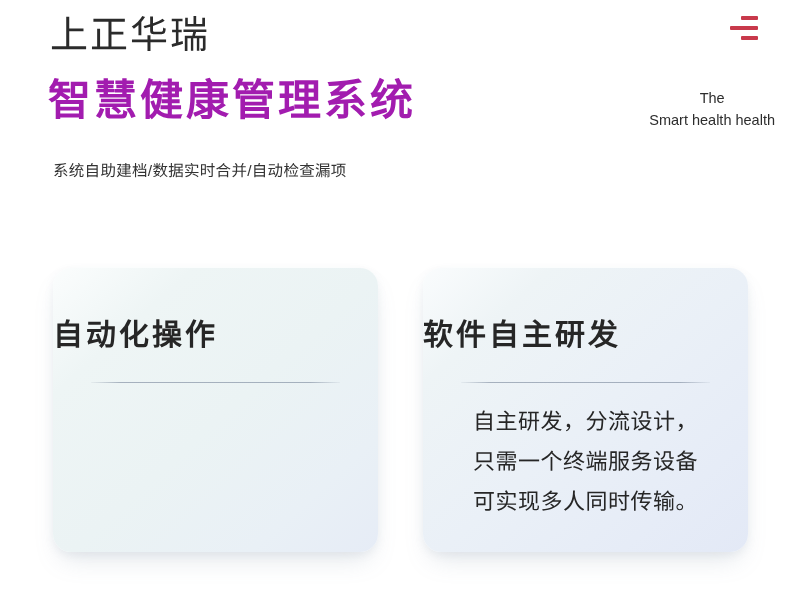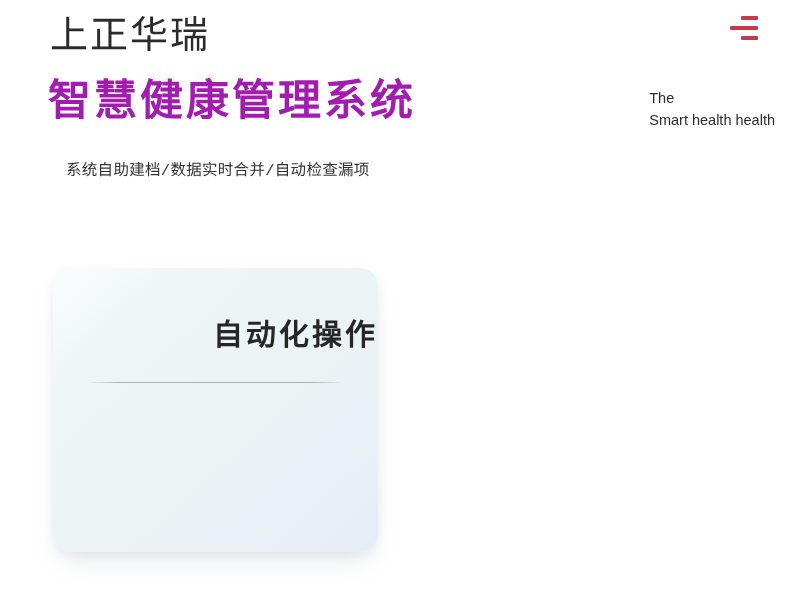--- a/index.html
+++ b/index.html
@@ -77,39 +77,38 @@
   }
   .menu-icon span:nth-child(1) { width: 17px; }
   .menu-icon span:nth-child(2) { width: 28px; }
   .menu-icon span:nth-child(3) { width: 17px; }
 
   
   .en-block {
     position: absolute;
     right: 25px;
     top: 88px;
-    text-align: left;
+    text-align: center;
     color: #2d2d2d;
     font-size: 14.5px;
     line-height: 1.5;
     white-space: nowrap;
   }
   .en-block .en-line1 { display: block; }
   .en-block .en-line2 { display: block; }
 
   
   .subtitle {
     position: absolute;
-    left: 66px;
+    left: 53px;
     top: 158px;
     color: #333333;
     font-size: 15.5px;
     line-height: 26px;
     letter-spacing: 0.3px;
-    font-family: Liberation Mono, monospace;
   }
   .subtitle span { display: block; white-space: nowrap; }
 
   
   .cards {
     position: absolute;
     left: 0;
     top: 268px;
     width: 800px;
     height: 300px;
@@ -150,21 +149,21 @@
     position: relative;
     width: 100%;
     height: 100%;
   }
 
   .card-title {
     position: absolute;
     left: 0;
     right: 0;
     top: 42px;
-    text-align: right;
+    text-align: left;
     font-size: 30px;
     font-weight: 600;
     letter-spacing: 3px;
     color: #262626;
     white-space: nowrap;
   }
 
   .card-divider {
     position: absolute;
     left: 38px;
@@ -221,16 +220,27 @@
 
   <div class="cards">
 
     <div class="card card-left">
       <div class="card-inner">
         <div class="card-title">自动化操作</div>
         <div class="card-divider"></div>
       </div>
     </div>
 
+    <div class="card card-right">
+      <div class="card-inner">
+        <div class="card-title">软件自主研发</div>
+        <div class="card-divider"></div>
+        <div class="card-body">
+          <span>自主研发，分流设计，</span>
+          <span>只需一个终端服务设备</span>
+          <span>可实现多人同时传输。</span>
+        </div>
+      </div>
+    </div>
 
   </div>
 
 </div>
 
 </body></html>

